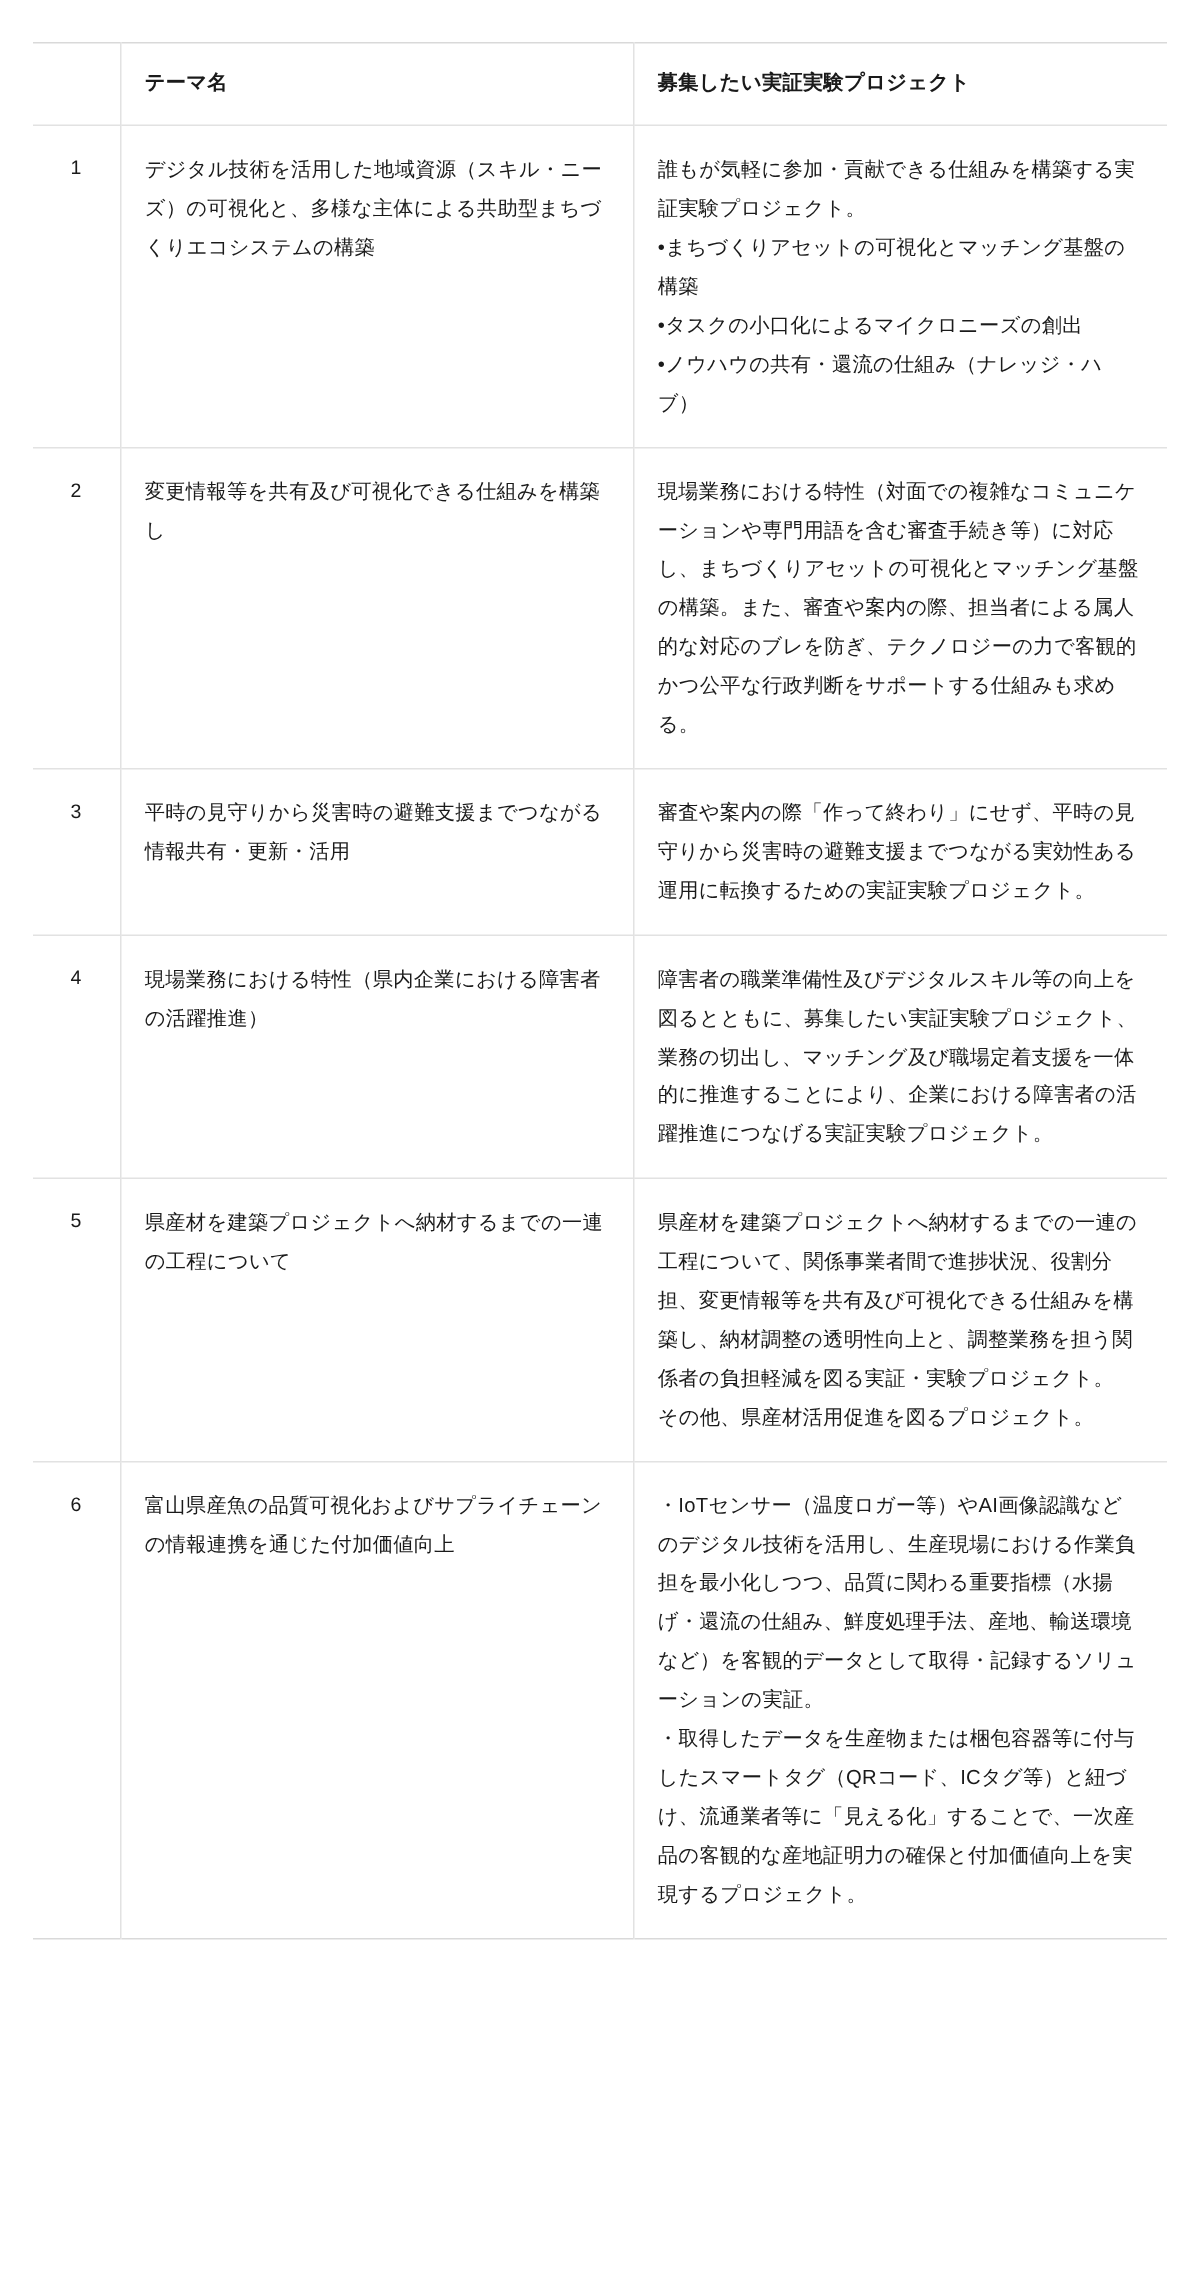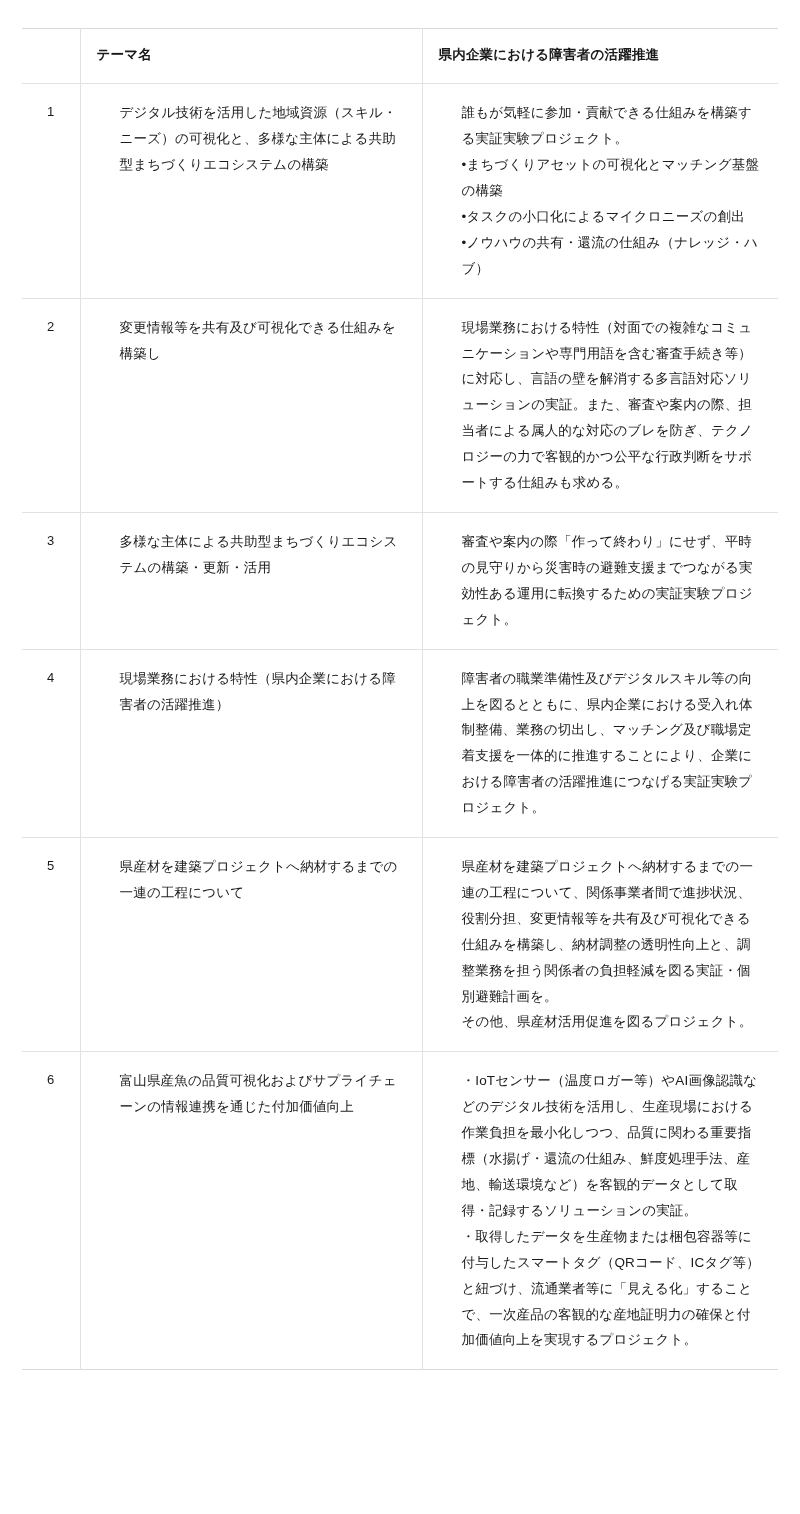--- a/index.html
+++ b/index.html
@@ -59,21 +59,20 @@
   table.theme-table td.col-theme {
     border-right: 1px solid #e2e2e2;
   }
   td.col-num {
     color: #1a1a1a;
   }
   .cell-text {
     white-space: pre-wrap;
     word-break: break-all;
     overflow-wrap: anywhere;
-    margin-left: 23px;
   }
   thead tr th {
     border-bottom: 1px solid #e2e2e2;
   }
   tbody tr:last-child td {
     border-bottom: none;
   }
 </style>
 </head>
 <body>
@@ -82,21 +81,21 @@
   <table class="theme-table">
     <colgroup>
       <col class="c-num">
       <col class="c-theme">
       <col class="c-proj">
     </colgroup>
     <thead>
       <tr>
         <th class="col-num"></th>
         <th class="col-theme">テーマ名</th>
-        <th class="col-proj">県内企業における障害者の活躍推進</th>
+        <th class="col-proj">募集したい実証実験プロジェクト</th>
       </tr>
     </thead>
     <tbody>
       <tr>
         <td class="col-num">1</td>
         <td class="col-theme">
             <div class="cell-text">デジタル技術を活用した地域資源（スキル・ニーズ）の可視化と、多様な主体による共助型まちづくりエコシステムの構築</div>
           </td>
         <td class="col-proj">
             <div class="cell-text">誰もが気軽に参加・貢献できる仕組みを構築する実証実験プロジェクト。
@@ -104,48 +103,48 @@
 •タスクの小口化によるマイクロニーズの創出
 •ノウハウの共有・還流の仕組み（ナレッジ・ハブ）</div>
           </td>
       </tr>
       <tr>
         <td class="col-num">2</td>
         <td class="col-theme">
             <div class="cell-text">変更情報等を共有及び可視化できる仕組みを構築し</div>
           </td>
         <td class="col-proj">
-            <div class="cell-text">現場業務における特性（対面での複雑なコミュニケーションや専門用語を含む審査手続き等）に対応し、言語の壁を解消する多言語対応ソリューションの実証。また、審査や案内の際、担当者による属人的な対応のブレを防ぎ、テクノロジーの力で客観的かつ公平な行政判断をサポートする仕組みも求める。</div>
+            <div class="cell-text">現場業務における特性（対面での複雑なコミュニケーションや専門用語を含む審査手続き等）に対応し、まちづくりアセットの可視化とマッチング基盤の構築。また、審査や案内の際、担当者による属人的な対応のブレを防ぎ、テクノロジーの力で客観的かつ公平な行政判断をサポートする仕組みも求める。</div>
           </td>
       </tr>
       <tr>
         <td class="col-num">3</td>
         <td class="col-theme">
-            <div class="cell-text">多様な主体による共助型まちづくりエコシステムの構築・更新・活用</div>
+            <div class="cell-text">平時の見守りから災害時の避難支援までつながる情報共有・更新・活用</div>
           </td>
         <td class="col-proj">
             <div class="cell-text">審査や案内の際「作って終わり」にせず、平時の見守りから災害時の避難支援までつながる実効性ある運用に転換するための実証実験プロジェクト。</div>
           </td>
       </tr>
       <tr>
         <td class="col-num">4</td>
         <td class="col-theme">
             <div class="cell-text">現場業務における特性（県内企業における障害者の活躍推進）</div>
           </td>
         <td class="col-proj">
-            <div class="cell-text">障害者の職業準備性及びデジタルスキル等の向上を図るとともに、県内企業における受入れ体制整備、業務の切出し、マッチング及び職場定着支援を一体的に推進することにより、企業における障害者の活躍推進につなげる実証実験プロジェクト。</div>
+            <div class="cell-text">障害者の職業準備性及びデジタルスキル等の向上を図るとともに、募集したい実証実験プロジェクト、業務の切出し、マッチング及び職場定着支援を一体的に推進することにより、企業における障害者の活躍推進につなげる実証実験プロジェクト。</div>
           </td>
       </tr>
       <tr>
         <td class="col-num">5</td>
         <td class="col-theme">
             <div class="cell-text">県産材を建築プロジェクトへ納材するまでの一連の工程について</div>
           </td>
         <td class="col-proj">
-            <div class="cell-text">県産材を建築プロジェクトへ納材するまでの一連の工程について、関係事業者間で進捗状況、役割分担、変更情報等を共有及び可視化できる仕組みを構築し、納材調整の透明性向上と、調整業務を担う関係者の負担軽減を図る実証・個別避難計画を。
+            <div class="cell-text">県産材を建築プロジェクトへ納材するまでの一連の工程について、関係事業者間で進捗状況、役割分担、変更情報等を共有及び可視化できる仕組みを構築し、納材調整の透明性向上と、調整業務を担う関係者の負担軽減を図る実証・実験プロジェクト。
 その他、県産材活用促進を図るプロジェクト。</div>
           </td>
       </tr>
       <tr>
         <td class="col-num">6</td>
         <td class="col-theme">
             <div class="cell-text">富山県産魚の品質可視化およびサプライチェーンの情報連携を通じた付加価値向上</div>
           </td>
         <td class="col-proj">
             <div class="cell-text">・IoTセンサー（温度ロガー等）やAI画像認識などのデジタル技術を活用し、生産現場における作業負担を最小化しつつ、品質に関わる重要指標（水揚げ・還流の仕組み、鮮度処理手法、産地、輸送環境など）を客観的データとして取得・記録するソリューションの実証。

